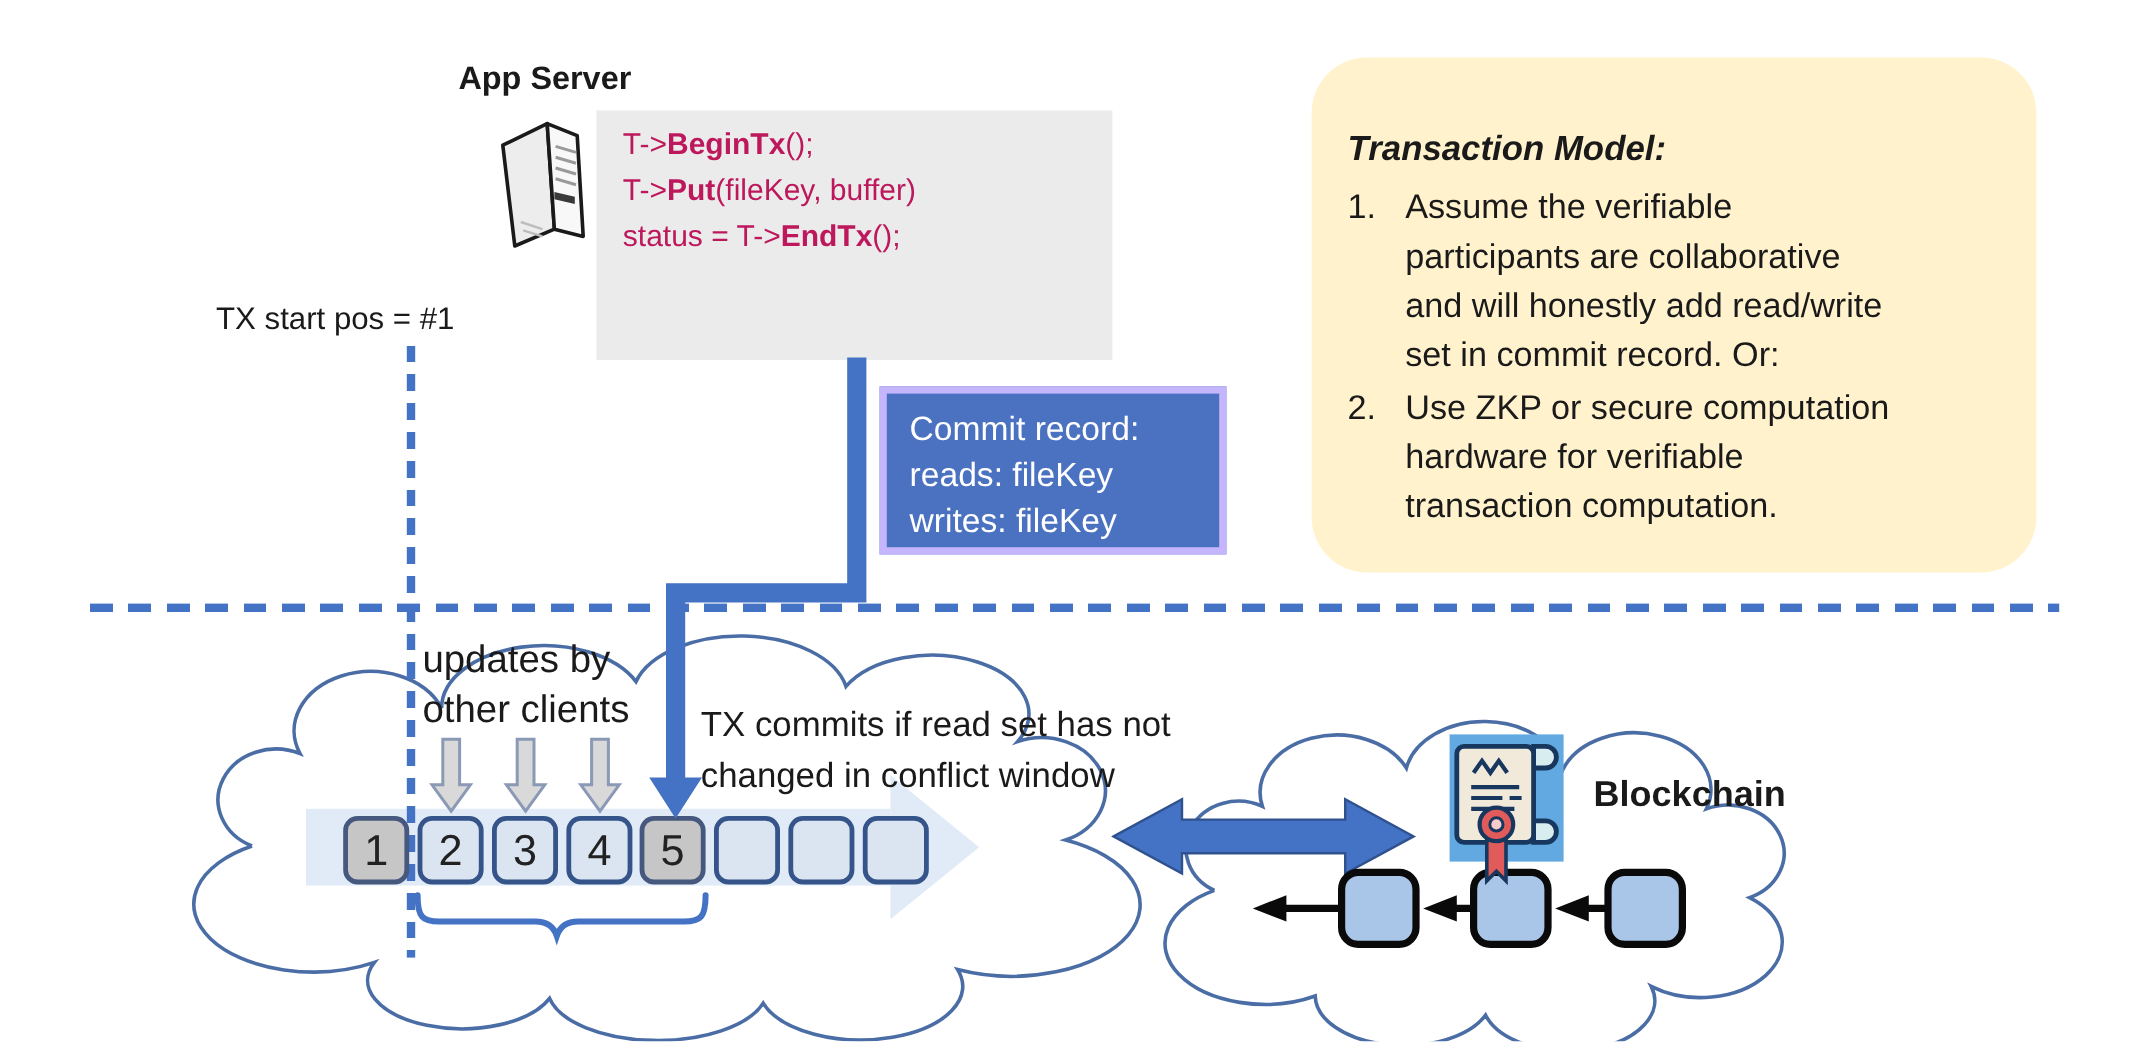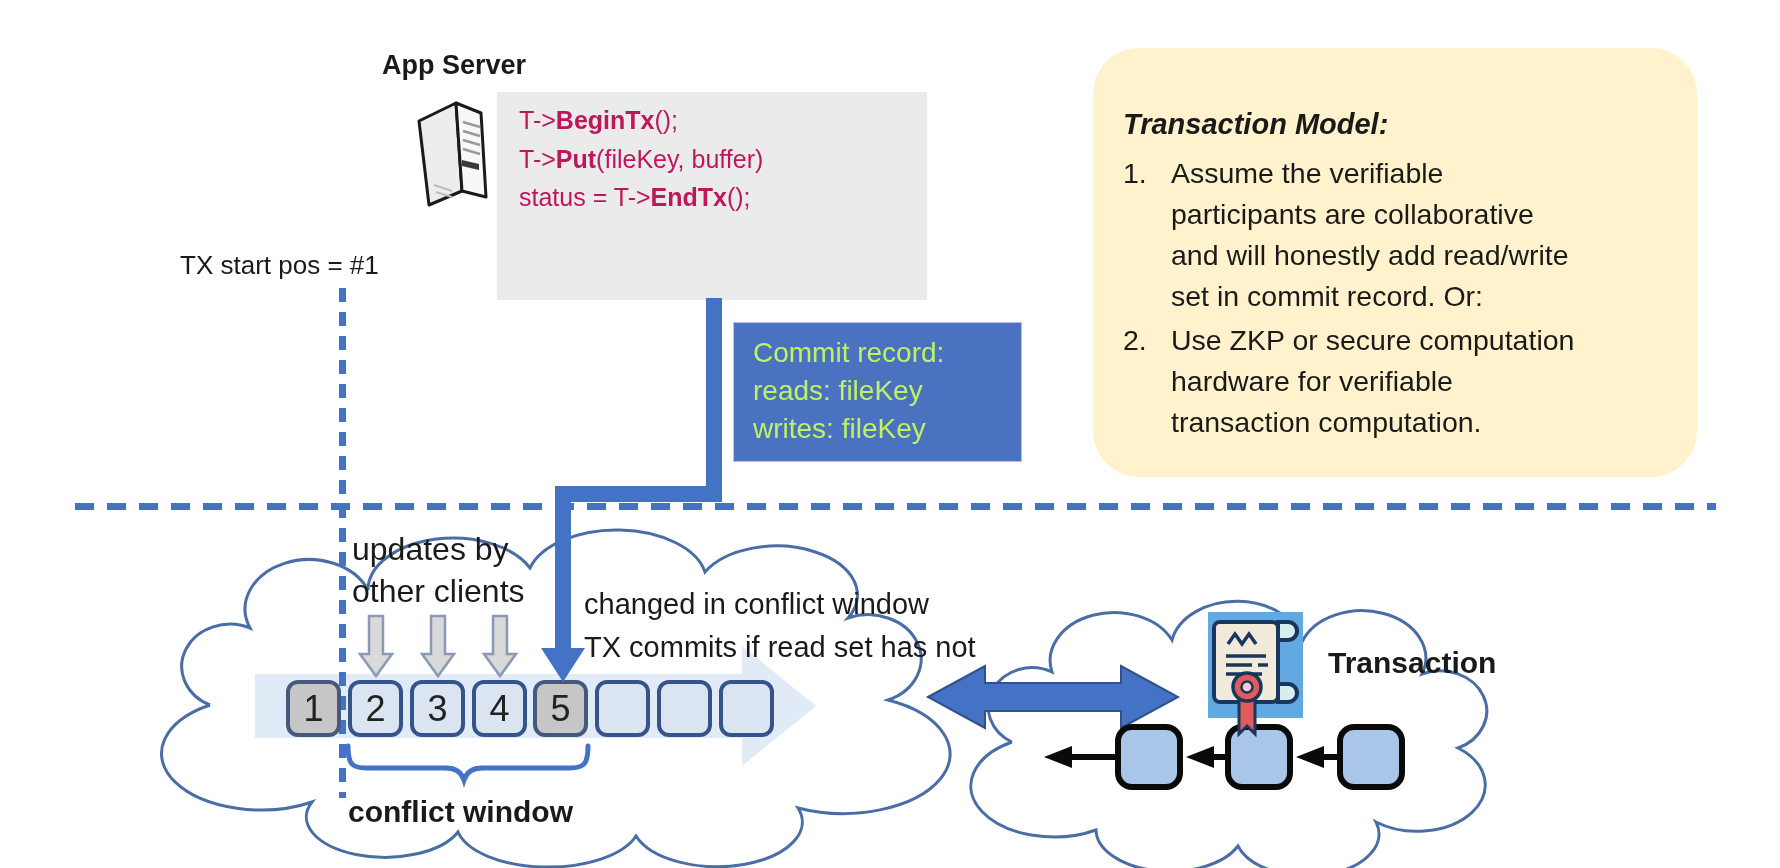--- a/index.html
+++ b/index.html
@@ -19,21 +19,21 @@
             background:repeating-linear-gradient(180deg,#4472C4 0 14px,transparent 14px 24px); }
 
   .app-server-label { left:364px; top:50px; font-size:27px; font-weight:bold;margin-left:18px; }
 
   .code-block { left:497px; top:92px; width:430px; height:208px; background:#EBEBEB;
                 padding:9px 0 0 22px; font-size:25px; line-height:38.5px; color:#be185d; }
 
   .tx-start { left:180px; top:250px; font-size:26px; }
 
   .commit-box { left:733px; top:322px; width:289px; height:140px; background:#4B72C0;
-                border:1px solid #c4b5fd; color:#bef264; font-size:28px; line-height:38px;
+                border:6px solid #c4b5fd; color:#ffffff; font-size:28px; line-height:38px;
                 padding:11px 0 0 19px; }
 
   .note { left:1093px; top:48px; width:604px; height:429px; background:#FFF2CC;
           border-radius:46px; padding:60px 28px 0 30px; }
   .note-title { font-size:29px; font-weight:bold; font-style:italic; margin-bottom:12px; }
   .tm-item { display:grid; grid-template-columns:48px 1fr; font-size:28.5px; line-height:41px; margin-bottom:3px; }
 
   .updates-label { left:352px; top:528px; font-size:32px; line-height:42px; }
   .commits-label { left:584px; top:583px; font-size:29px; line-height:43px; }
   .conflict-label { left:348px; top:795px; font-size:30px; font-weight:bold; }
@@ -143,26 +143,25 @@
       </div>
     </div>
   </div>
 
   <div class="abs layer-text updates-label">
     <div>updates by</div>
     <div>other clients</div>
   </div>
 
   <div class="abs layer-text commits-label">
+    <div>TX commits if read set has not</div>
     <div>changed in conflict window</div>
-    <div>TX commits if read set has not</div>
   </div>
 
-  <div class="abs layer-text conflict-label">conflict window</div>
-  <div class="abs layer-text blockchain-label">Transaction</div>
+  <div class="abs layer-text blockchain-label">Blockchain</div>
 
   <div class="abs layer-text slot gray" style="left:286px;">1</div>
   <div class="abs layer-text slot blue" style="left:348px;">2</div>
   <div class="abs layer-text slot blue" style="left:410px;">3</div>
   <div class="abs layer-text slot blue" style="left:472px;">4</div>
   <div class="abs layer-text slot gray" style="left:533px;">5</div>
   <div class="abs layer-text slot blue" style="left:595px;"></div>
   <div class="abs layer-text slot blue" style="left:657px;"></div>
   <div class="abs layer-text slot blue" style="left:719px;"></div>
 

